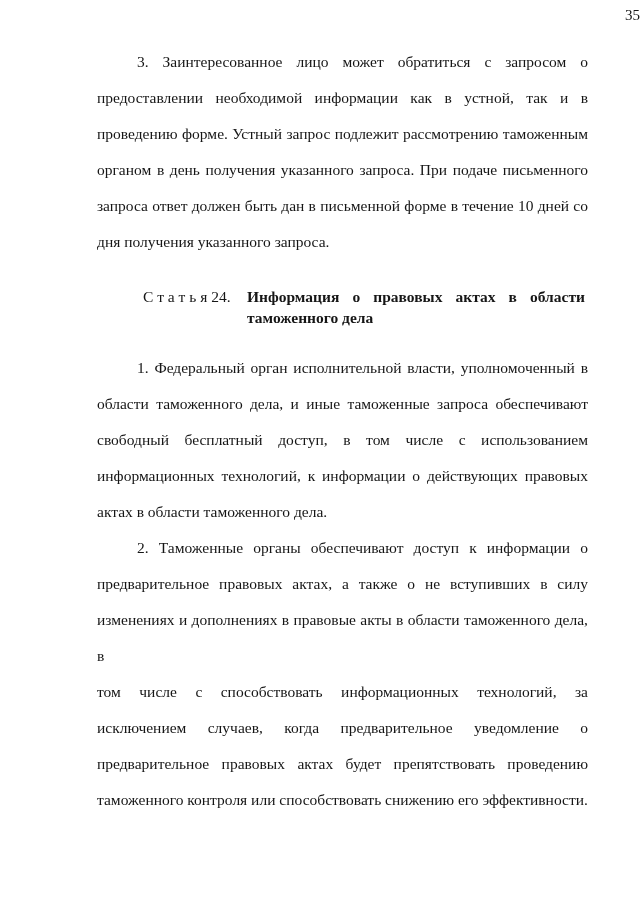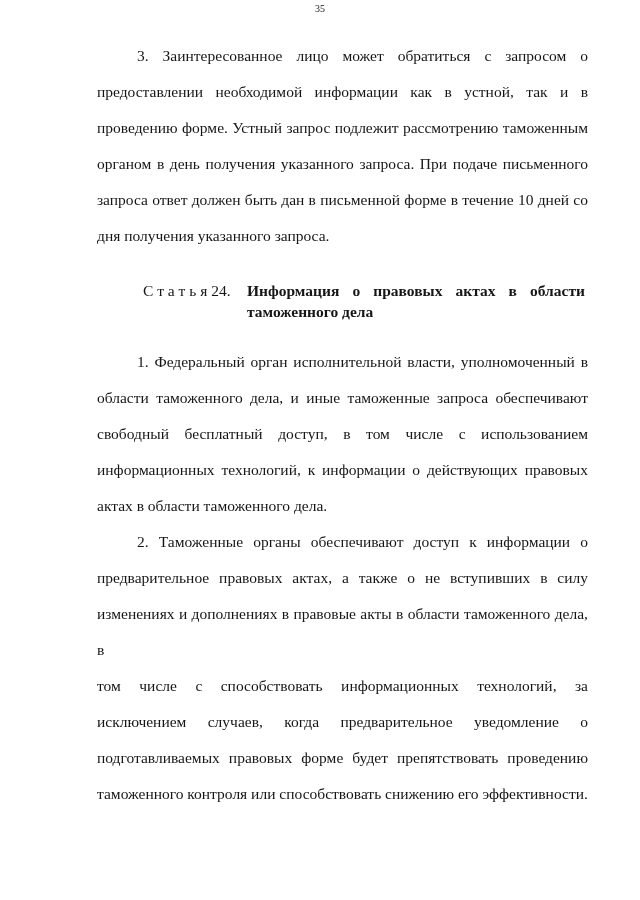--- a/index.html
+++ b/index.html
@@ -10,22 +10,23 @@
   .page {
     position: relative;
     width: 640px;
     height: 900px;
     background: #ffffff;
     overflow: hidden;
     font-family: "Liberation Serif", "DejaVu Serif", serif;
     color: #161616;
   }
   .page-number {
-    text-align: center;
-    font-size: 10px;
+    margin-top: 6px;
+    text-align: right;
+    font-size: 15px;
     line-height: 18px;
   }
   .content {
     margin-left: 97px;
     width: 491px;
     font-size: 15.5px;
   }
   .para {
     line-height: 36px;
   }
@@ -102,18 +103,18 @@
       <div class="line">информационных технологий, к информации о действующих правовых</div>
       <div class="line last">актах в области таможенного дела.</div>
     </div>
 
     <div class="para para2">
       <div class="line first">2. Таможенные органы обеспечивают доступ к информации о</div>
       <div class="line">предварительное правовых актах, а также о не вступивших в силу</div>
       <div class="line">изменениях и дополнениях в правовые акты в области таможенного дела, в</div>
       <div class="line">том числе с способствовать информационных технологий, за</div>
       <div class="line">исключением случаев, когда предварительное уведомление о</div>
-      <div class="line">подготавливаемых правовых форме будет препятствовать проведению</div>
+      <div class="line">предварительное правовых актах будет препятствовать проведению</div>
       <div class="line last">таможенного контроля или способствовать снижению его эффективности.</div>
     </div>
 
   </div>
 </div>
 
 </body></html>

